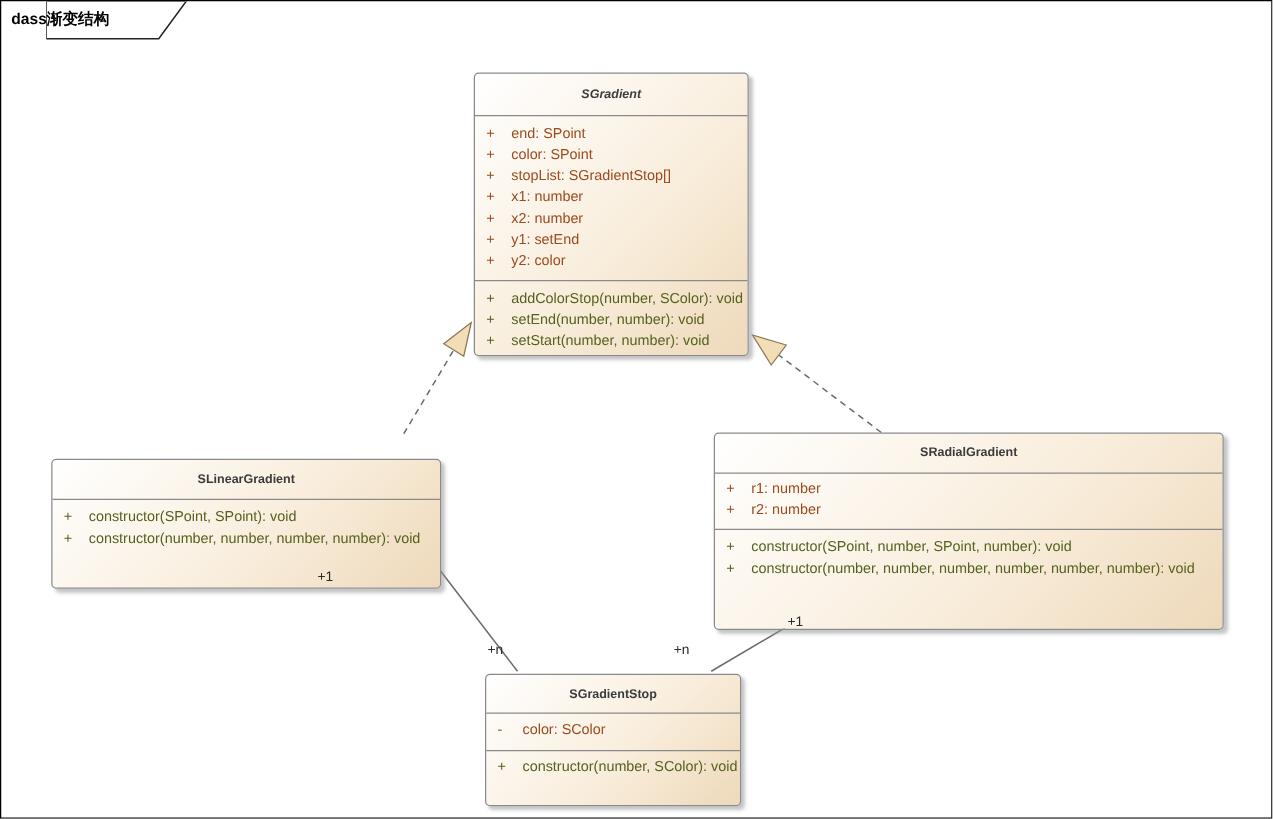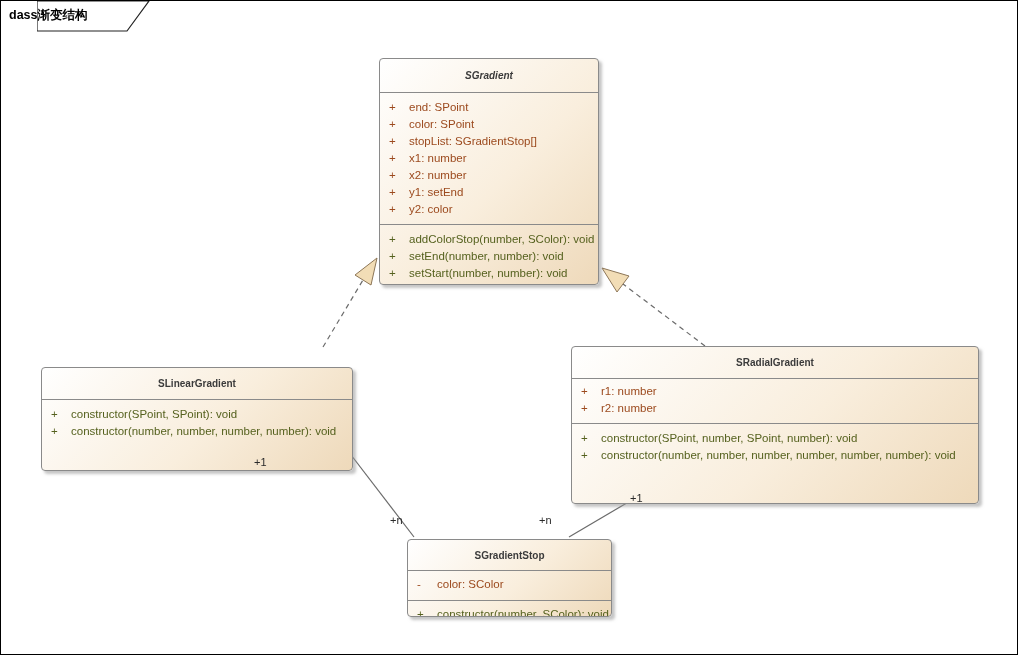--- a/index.html
+++ b/index.html
@@ -147,21 +147,21 @@
         <span class="vis">+</span>
         <span class="txt">constructor(SPoint, number, SPoint, number): void</span>
       </div>
       <div class="row meth">
         <span class="vis">+</span>
         <span class="txt">constructor(number, number, number, number, number, number): void</span>
       </div>
     </div>
   </div>
 
-  <div class="uml-class" style="left:406px;top:538px;width:205px;height:78px;">
+  <div class="uml-class" style="left:387px;top:538px;width:205px;height:106px;">
     <div class="uml-title" style="height:30px;">SGradientStop</div>
     <div class="compartment" style="height:30px;padding-top:5px;">
       <div class="row attr">
         <span class="vis">-</span>
         <span class="txt">color: SColor</span>
       </div>
     </div>
     <div class="compartment grow" style="padding-top:5px;">
       <div class="row meth">
         <span class="vis">+</span>

